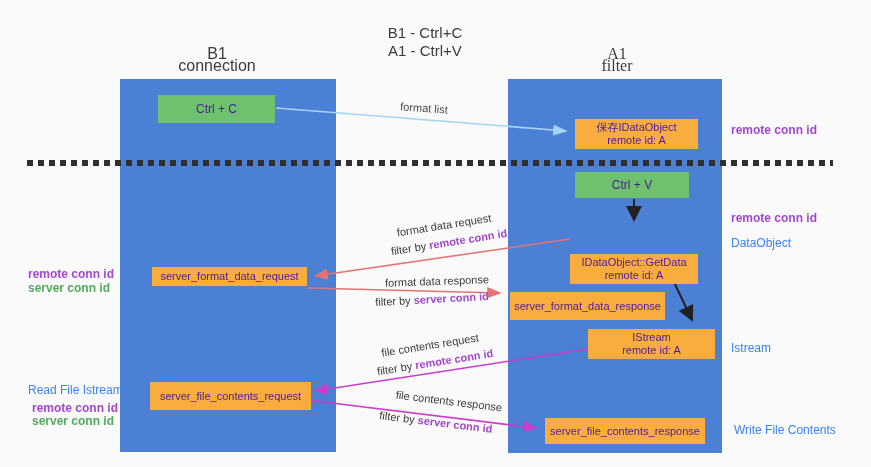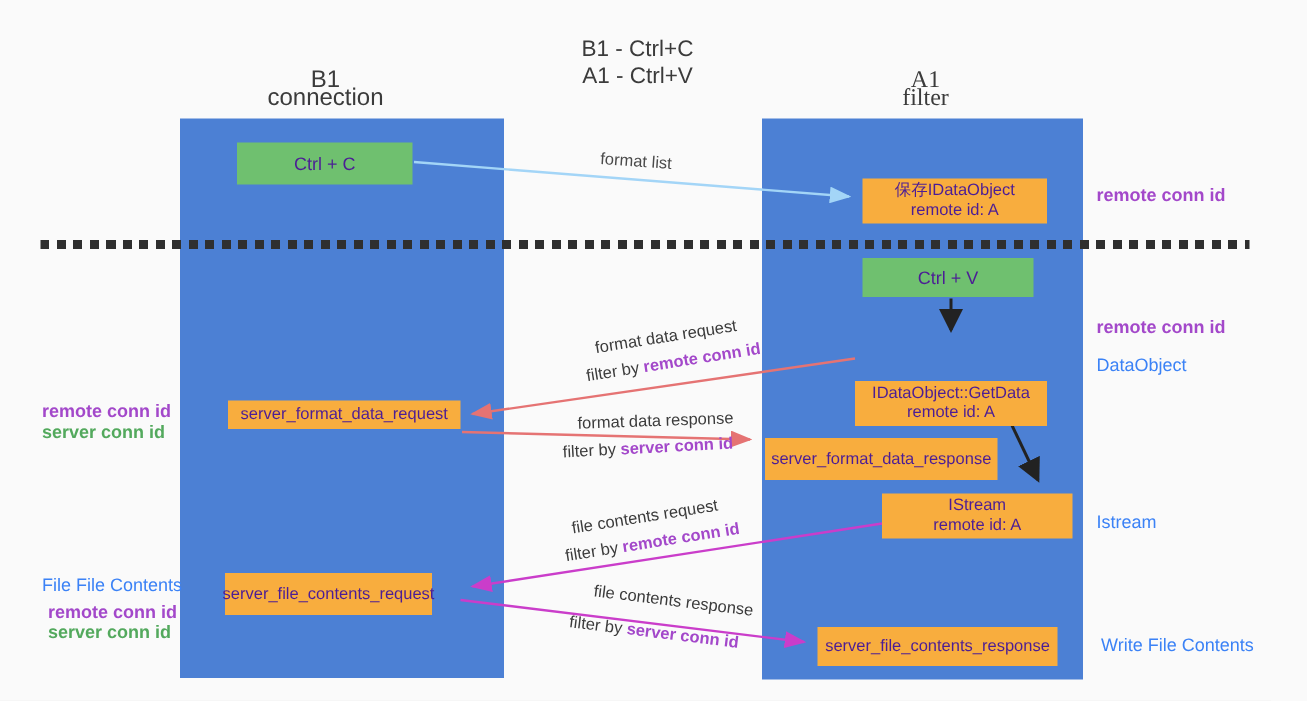--- a/index.html
+++ b/index.html
@@ -33,21 +33,21 @@
        justify-content:center;color:#4c1d95;text-align:center;white-space:nowrap;}
   .box.green{background:#6fc06f;font-size:12px;}
   .box.orange{background:#f8ad3e;font-size:11px;line-height:13px;}
   .b-ctrlc{left:158px;top:95px;width:117px;height:28px;}
   .b-saveobj{left:575px;top:119px;width:123px;height:30px;}
   .b-ctrlv{left:575px;top:172px;width:114px;height:26px;}
   .b-getdata{left:570px;top:227px;width:128px;height:30px;margin-top:27px;}
   .b-fmtreq{left:152px;top:267px;width:155px;height:19px;font-size:11.5px;}
   .b-fmtresp{left:510px;top:280px;width:155px;height:28px;font-size:11.5px;margin-top:12px;}
   .b-istream{left:588px;top:329px;width:127px;height:30px;}
-  .b-filereq{left:150px;top:382px;width:138px;height:28px;font-size:11.5px;}
+  .b-filereq{left:150px;top:382px;width:161px;height:28px;font-size:11.5px;}
   .b-fileresp{left:545px;top:418px;width:160px;height:26px;font-size:11.5px;}
 
   
   .side{position:absolute;font-size:12px;color:#3b82f6;white-space:nowrap;}
   .purple{color:#a348ca;font-weight:bold;}
   .greentx{color:#53a95d;font-weight:bold;}
   .r1{left:731px;top:123px;}
   .r2{left:731px;top:211px;}
   .r-dataobj{left:731px;top:236px;}
   .r-istream{left:731px;top:341px;}
@@ -158,21 +158,21 @@
   </div>
 
   <div class="side purple r1">remote conn id</div>
   <div class="side purple r2">remote conn id</div>
   <div class="side r-dataobj">DataObject</div>
   <div class="side r-istream">Istream</div>
   <div class="side r-write">Write File Contents</div>
 
   <div class="side purple l-remote1">remote conn id</div>
   <div class="side greentx l-server1">server conn id</div>
-  <div class="side l-read">File File Contents</div>
+  <div class="side l-read">Read File Istream</div>
   <div class="side purple l-remote2">remote conn id</div>
   <div class="side greentx l-server2">server conn id</div>
 
   <div class="elbl e-fmtlist">format list</div>
 
   <div class="elbl e-fdreq">format data request</div>
   <div class="elbl e-flt1">
     <span>filter by </span><span class="purple">remote conn id</span>
   </div>
 

